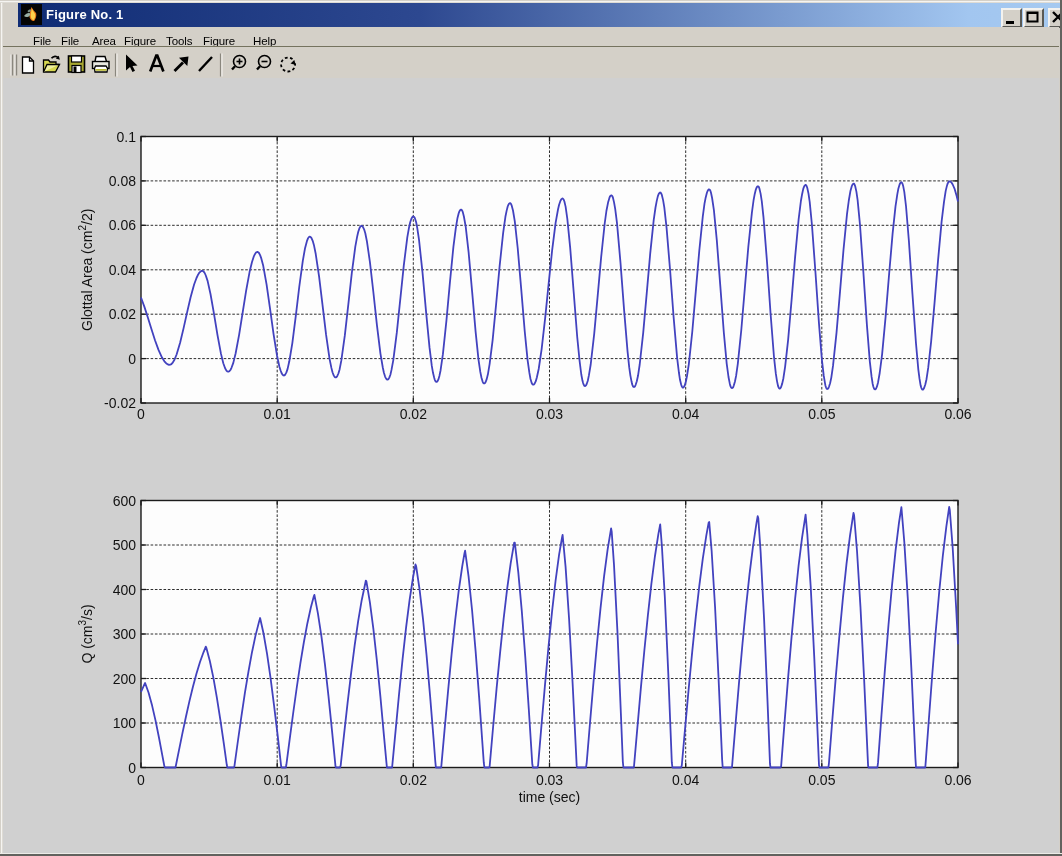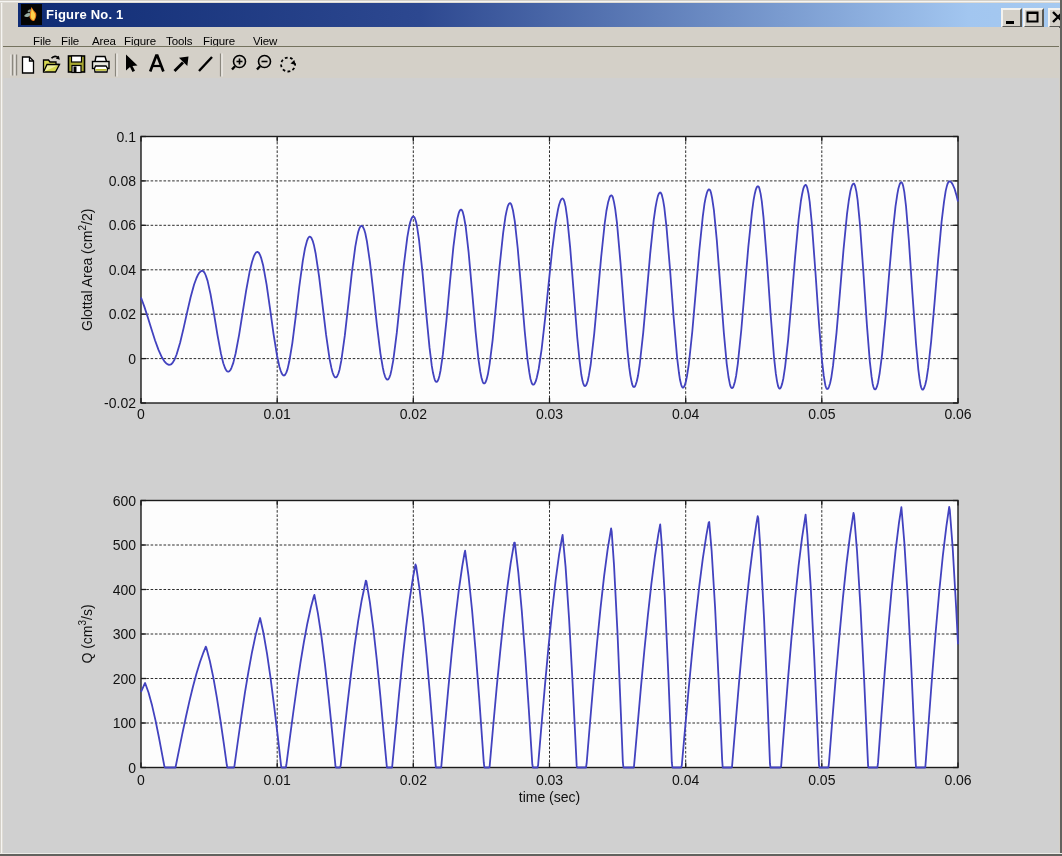--- a/index.html
+++ b/index.html
@@ -41,21 +41,21 @@
         <path d="M3 2 L13 12 M13 2 L3 12" stroke="#000" stroke-width="2.4"></path>
       </svg></div>
 </div>
 <div class="abs" id="menubar">
   <span style="left:6px">File</span>
     <span style="left:34px">File</span>
     <span style="left:65px">Area</span>
   <span style="left:97px">Figure</span>
     <span style="left:139px">Tools</span>
     <span style="left:176px">Figure</span>
-  <span style="left:226px">View</span>
+  <span style="left:226px">Help</span>
 </div>
 <div class="abs" id="toolbar">
   <svg width="1056" height="30">
       <g transform="translate(0,3.5)">
 
     <line x1="8" y1="4" x2="8" y2="25" stroke="#f5f4f1" stroke-width="1"></line>
     <line x1="9.5" y1="4" x2="9.5" y2="25" stroke="#8a877e" stroke-width="1.4"></line>
     <line x1="12" y1="4" x2="12" y2="25" stroke="#f5f4f1" stroke-width="1"></line>
     <line x1="13.5" y1="4" x2="13.5" y2="25" stroke="#8a877e" stroke-width="1.4"></line>
 

